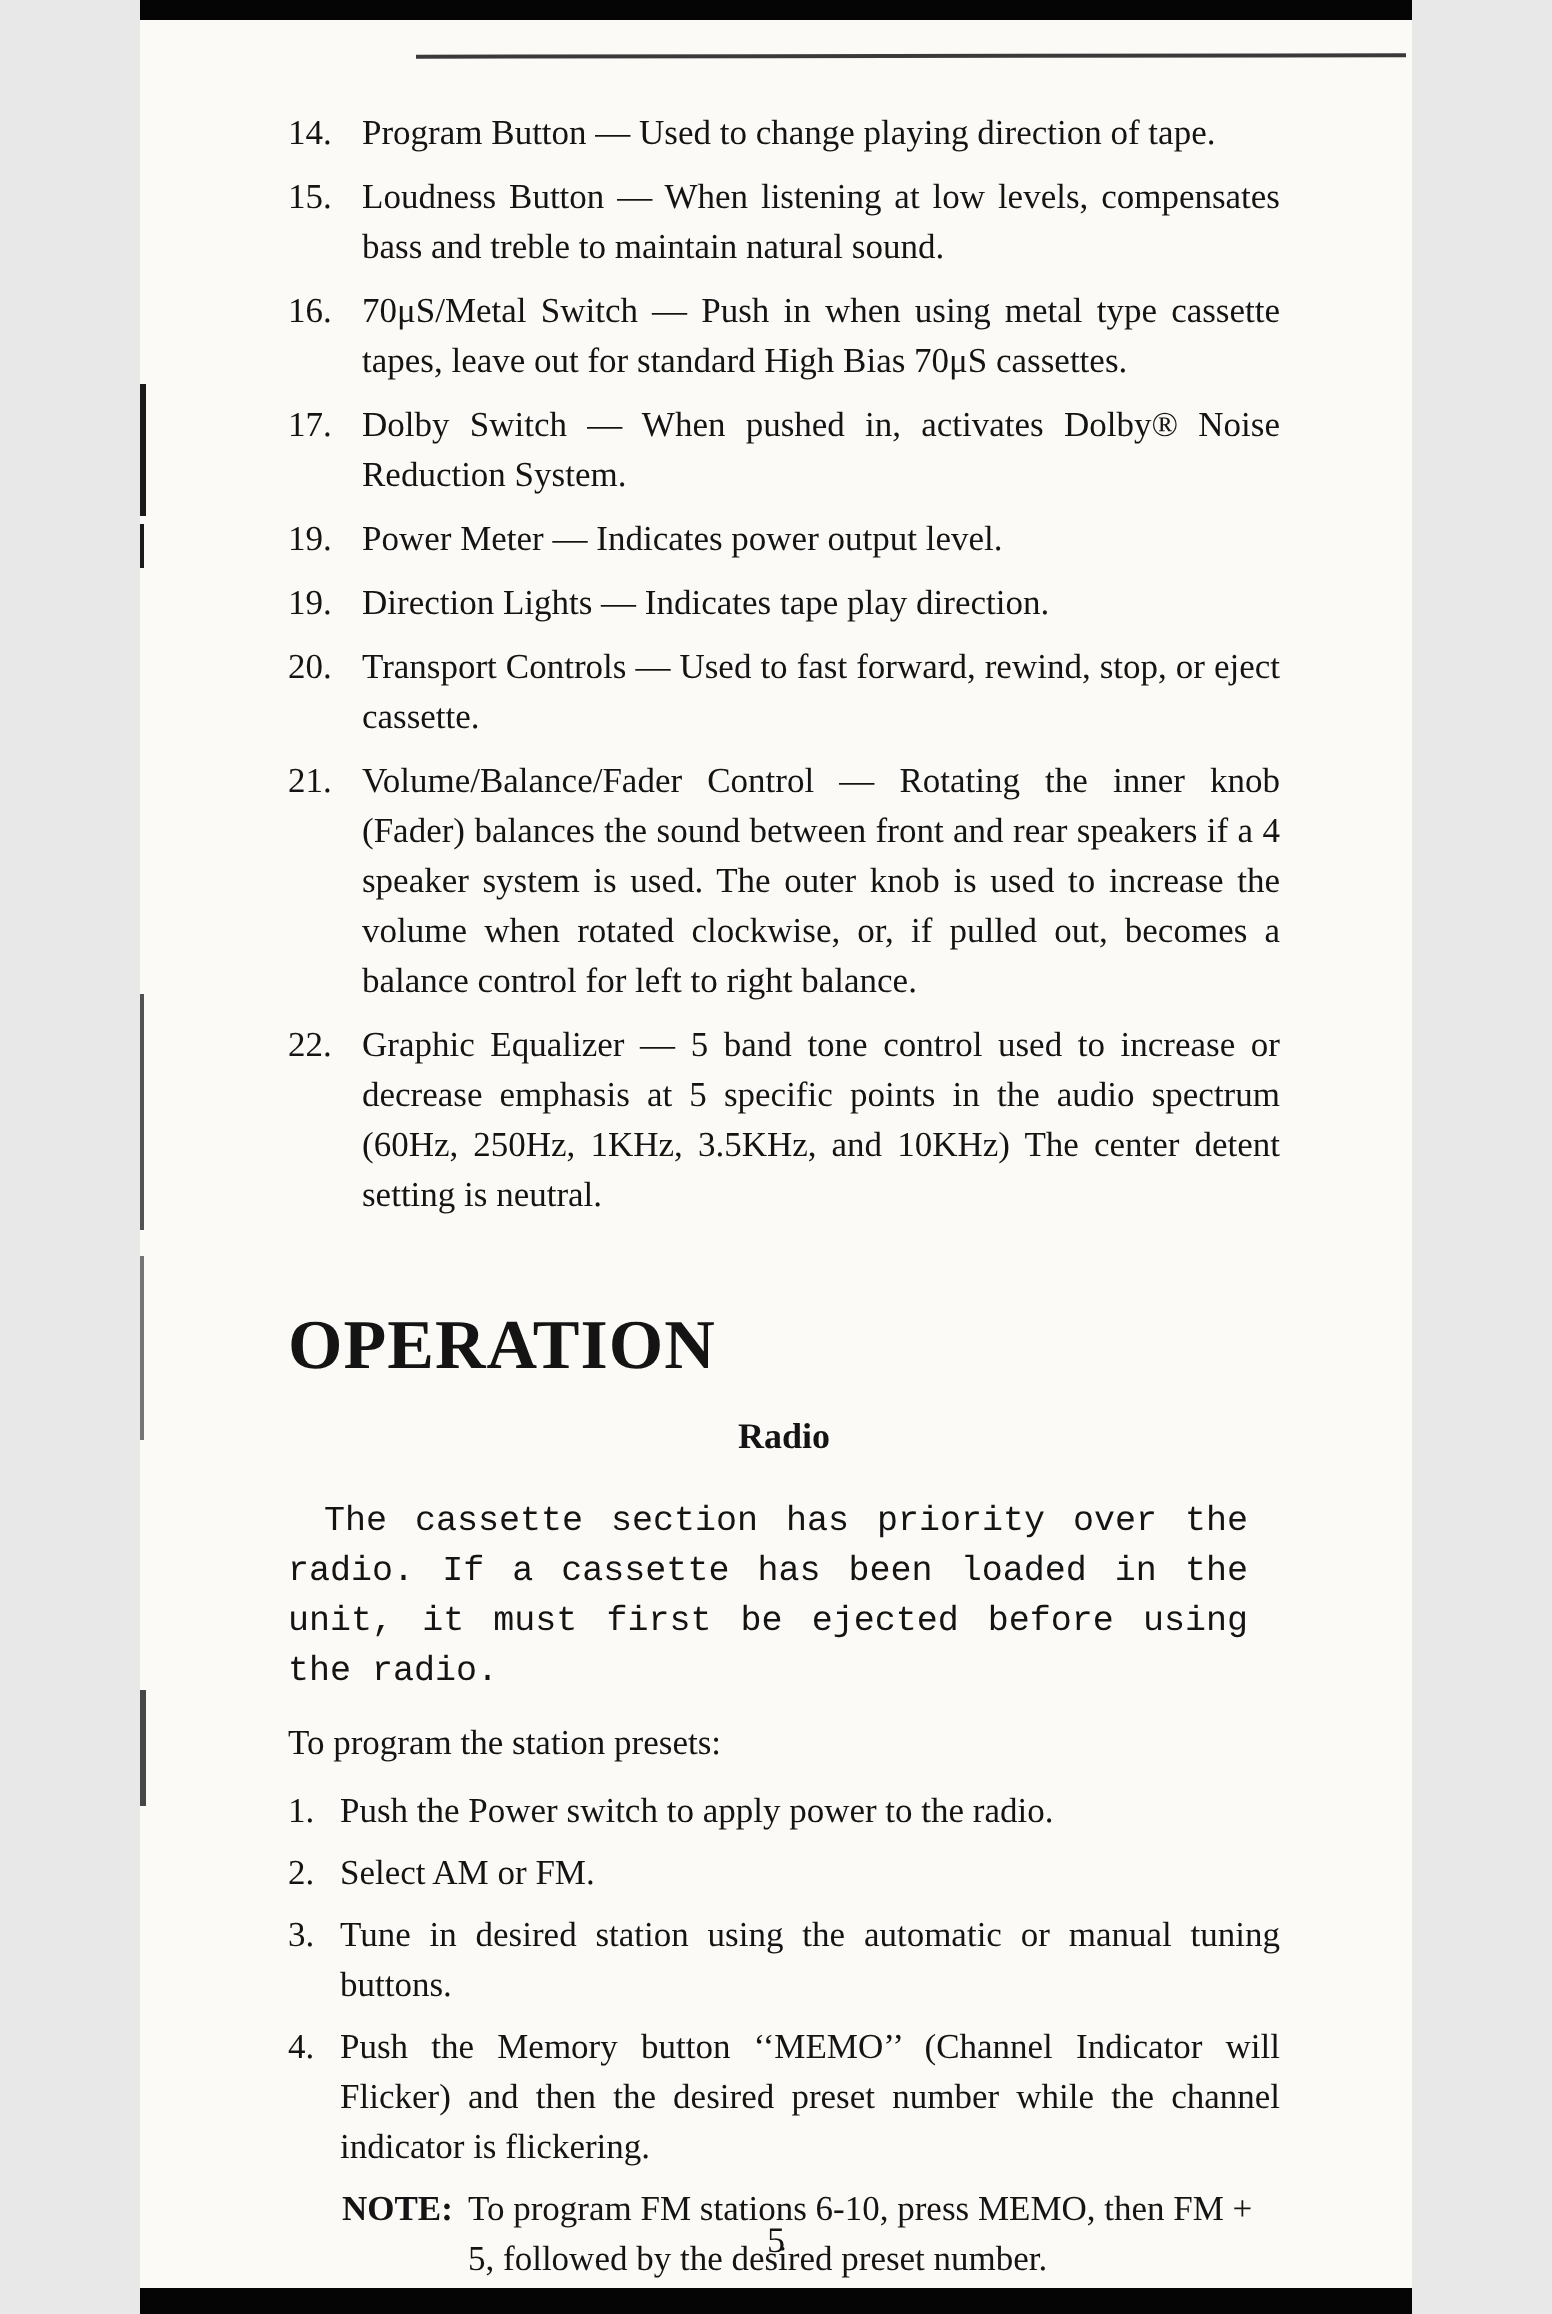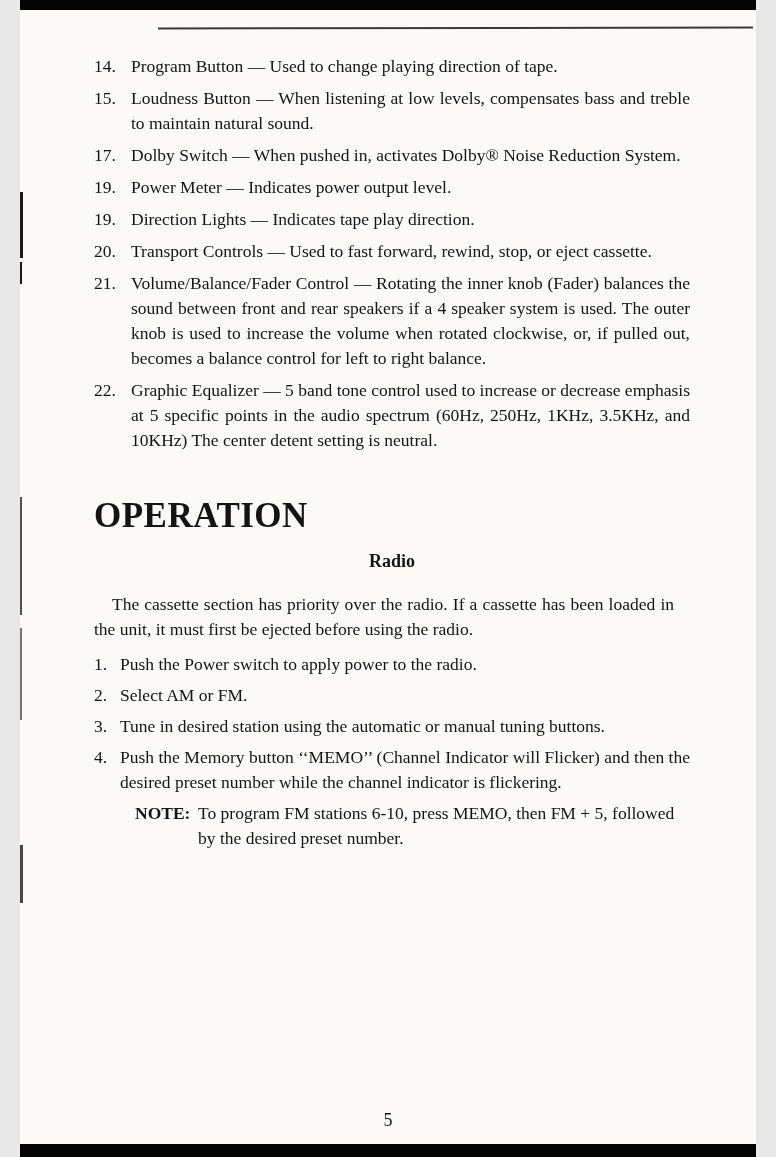--- a/index.html
+++ b/index.html
@@ -2,21 +2,21 @@
 <html><head>
 <meta charset="utf-8">
 <style>
   html, body {
     margin: 0;
     padding: 0;
     background: #e8e8e8;
   }
   .page {
     position: relative;
-    width: 736px;
+    width: 636px;
     height: 1157px;
     margin: 0 auto;
     background: #fbfaf6;
     font-family: "Liberation Serif", "DejaVu Serif", serif;
     color: #141414;
     overflow: hidden;
   }
   
   .top-bar {
     position: absolute;
@@ -82,36 +82,36 @@
   }
   .subsection-heading {
     margin: 0 0 18px 0;
     font-size: 18px;
     font-weight: 700;
     text-align: center;
   }
   .para {
     margin: 0 16px 10px 0;
     text-align: justify;
+    font-family: Liberation Mono, monospace;
   }
   .para.indent-first { text-indent: 18px; }
   .lead-line { margin: 0 0 9px 0; }
 
   .steps .li { margin-bottom: 6px; }
   .steps .num { width: 26px; }
 
   .note {
     display: flex;
     margin: 4px 0 0 27px;
   }
   .note .note-label {
     flex: none;
     width: 63px;
     font-weight: 700;
-    margin-left: 14px;
   }
   .note .note-text {
     flex: 1;
     text-align: left;
   }
 
   .page-number {
     position: absolute;
     bottom: 26px;
     left: 0;
@@ -138,20 +138,24 @@
     <div class="num-list">
       <div class="li">
         <span class="num">14.</span>
         <span class="text">Program Button — Used to change playing direction of tape.</span>
       </div>
       <div class="li">
         <span class="num">15.</span>
         <span class="text">Loudness Button — When listening at low levels, compensates bass and treble to maintain natural sound.</span>
       </div>
       <div class="li">
+        <span class="num">16.</span>
+        <span class="text">70μS/Metal Switch — Push in when using metal type cassette tapes, leave out for standard High Bias 70μS cassettes.</span>
+      </div>
+      <div class="li">
         <span class="num">17.</span>
         <span class="text">Dolby Switch — When pushed in, activates Dolby® Noise Reduction System.</span>
       </div>
       <div class="li">
         <span class="num">19.</span>
         <span class="text">Power Meter — Indicates power output level.</span>
       </div>
       <div class="li">
         <span class="num">19.</span>
         <span class="text">Direction Lights — Indicates tape play direction.</span>
@@ -169,20 +173,21 @@
         <span class="text">Graphic Equalizer — 5 band tone control used to increase or decrease emphasis at 5 specific points in the audio spectrum (60Hz, 250Hz, 1KHz, 3.5KHz, and 10KHz) The center detent setting is neutral.</span>
       </div>
     </div>
 
     <h1 class="section-heading">OPERATION</h1>
 
     <h2 class="subsection-heading">Radio</h2>
 
     <p class="para indent-first">The cassette section has priority over the radio. If a cassette has been loaded in the unit, it must first be ejected before using the radio.</p>
 
+    <p class="lead-line">To program the station presets:</p>
 
     <div class="num-list steps">
       <div class="li">
         <span class="num">1.</span>
         <span class="text">Push the Power switch to apply power to the radio.</span>
       </div>
       <div class="li">
         <span class="num">2.</span>
         <span class="text">Select AM or FM.</span>
       </div>

